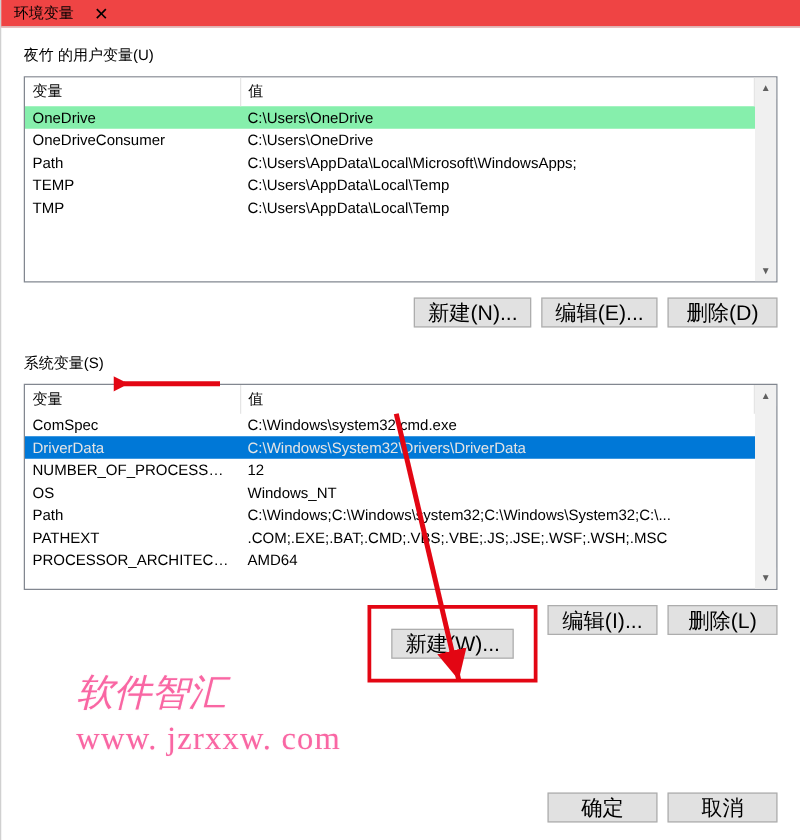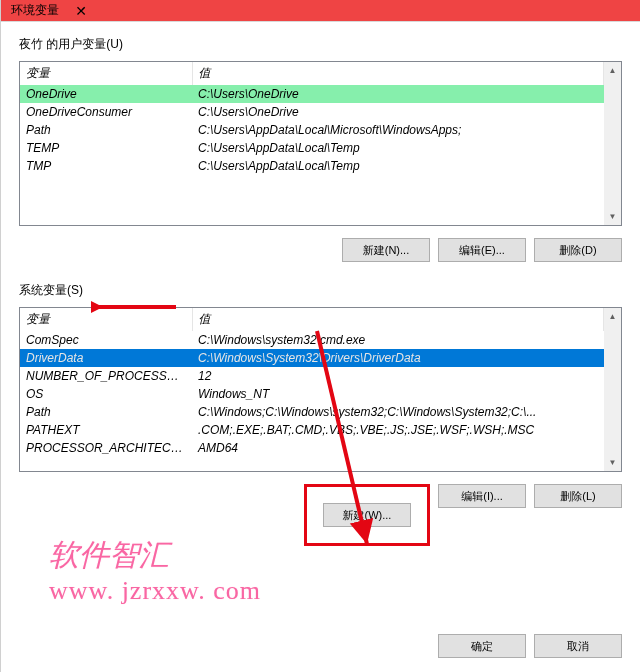--- a/index.html
+++ b/index.html
@@ -74,21 +74,20 @@
     justify-content: center;
     font-size: 8px;
     color: #606060;
     background: #f0f0f0;
   }
   .scroll-btn.down { position: absolute; bottom: 0; }
   table {
     border-collapse: collapse;
     width: calc(100% - 17px);
     table-layout: fixed;
-    font-style: italic;
   }
   thead th {
     text-align: left;
     font-weight: normal;
     font-size: 12px;
     padding: 3px 6px 3px 6px;
     background: #fff;
     border-right: 1px solid #e5e5e5;
     white-space: nowrap;
   }
@@ -106,21 +105,21 @@
     display: flex;
     justify-content: flex-end;
     gap: 8px;
     margin-top: 12px;
   }
   .btn {
     min-width: 88px;
     height: 24px;
     border: 1px solid #adadad;
     background: #e1e1e1;
-    font-size: 11px;
+    font-size: 17px;
     font-family: inherit;
     padding: 0 10px;
     cursor: pointer;
   }
   .btn-ring {
     border: 3px solid #e30613;
     padding: 3px;
     display: inline-block;
   }
   .btn-ring .btn { margin:13px; }
@@ -130,21 +129,21 @@
     gap: 8px;
     padding: 12px 18px 14px 0;
   }
   
   .arrow {
     position: absolute;
     pointer-events: none;
   }
   .watermark {
     position: absolute;
-    left: 48px;
+    left: 60px;
     bottom: 14px;
     font-family: "FangSong","STFangsong","KaiTi","Microsoft YaHei",serif;
     line-height: 1.3;
     pointer-events: none;
     text-shadow: 0 0 1px rgba(249,102,163,0.3);
   }
   .watermark .l1 { color: #f966a3; font-size: 30px; font-style: italic; font-weight: 500; }
   .watermark .l2 { color: #f966a3; font-size: 26px; letter-spacing:1px; }
 </style>
 </head>

